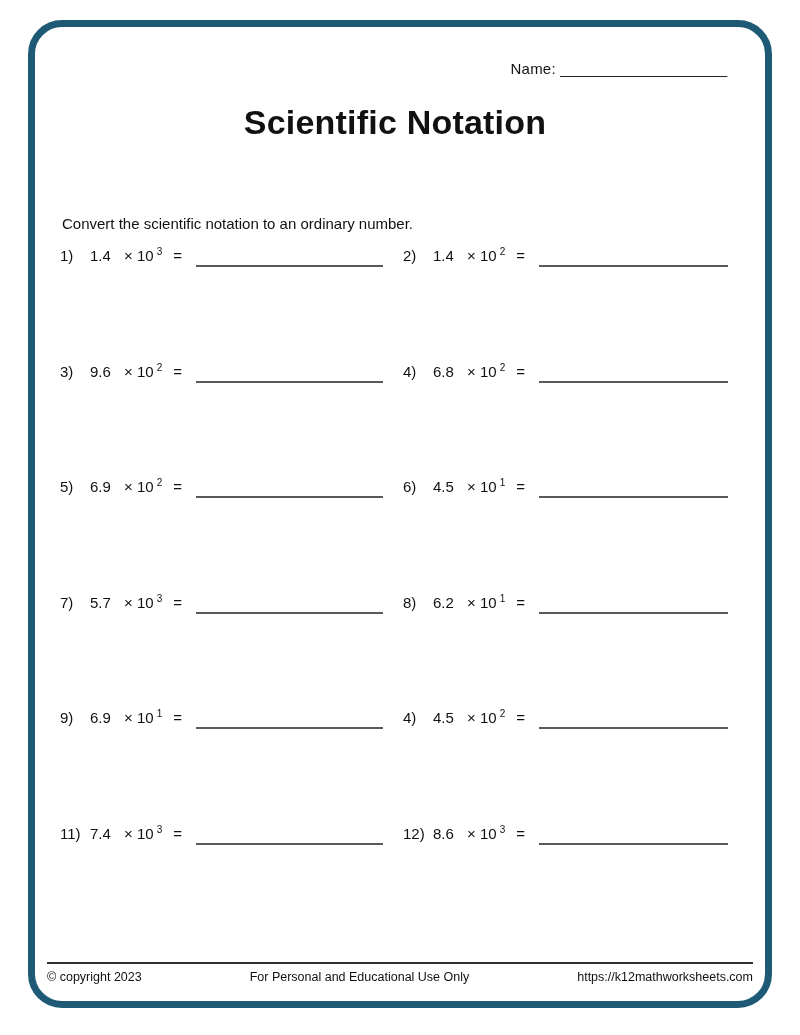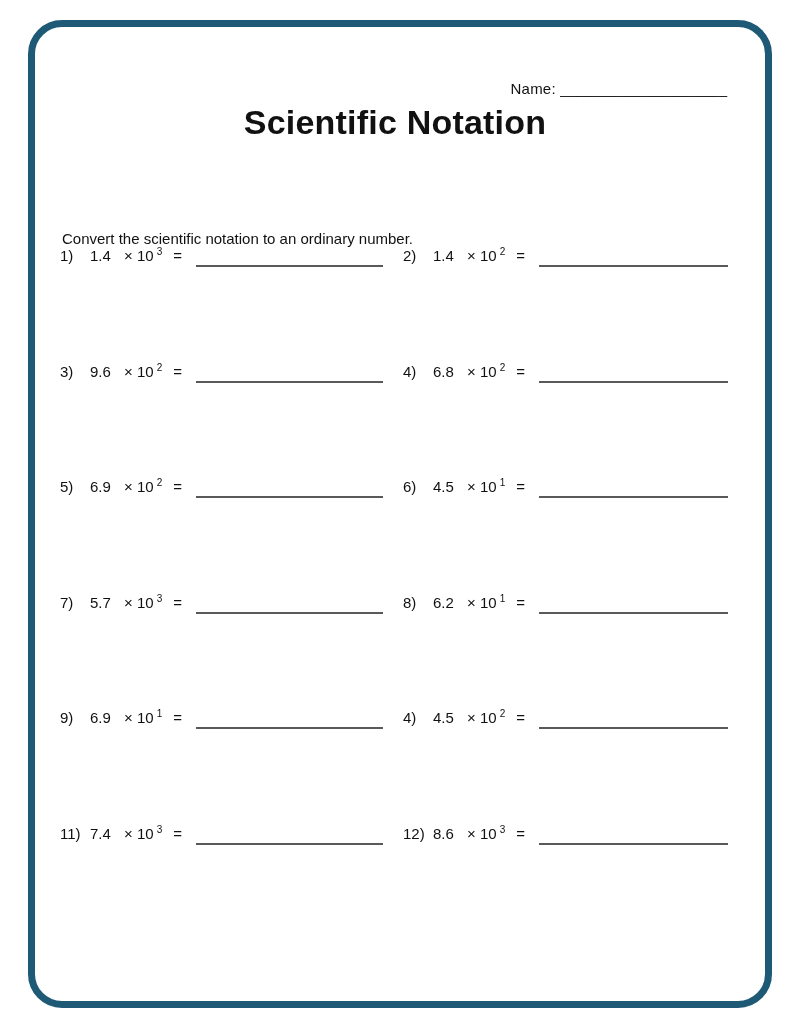--- a/index.html
+++ b/index.html
@@ -26,21 +26,20 @@
     border-radius: 34px;
     box-sizing: border-box;
   }
   .name-row {
     position: absolute;
     top: 60px;
     right: 73px;
     font-size: 15px;
     letter-spacing: 0.2px;
     white-space: nowrap;
-    margin-top: 20px;
   }
   .name-row .blank {
     letter-spacing: 0;
   }
   .title-block {
     position: absolute;
     top: 102px;
     left: 0;
     width: 790px;
     text-align: center;
@@ -50,21 +49,20 @@
     font-size: 34px;
     font-weight: 700;
     line-height: 41px;
     letter-spacing: 0.2px;
   }
   .instruction {
     position: absolute;
     left: 62px;
     top: 215px;
     font-size: 15px;
-    margin-top: 15px;
   }
   .problems {
     position: absolute;
     left: 60px;
     top: 247px;
     width: 688px;
     display: grid;
     grid-template-columns: 343px 345px;
     grid-auto-rows: 115.6px;
   }
@@ -238,14 +236,19 @@
       <span class="pnum">12)</span>
       <span class="coef">8.6</span>
       <span class="mult">× 10</span>
       <span class="exp">3</span>
       <span class="eq">=</span>
       <span class="answer-line"></span>
     </div>
 
   </div>
 
+  <div class="footer">
+    <span>© copyright 2023</span>
+    <span>For Personal and Educational Use Only</span>
+    <span>https://k12mathworksheets.com</span>
+  </div>
 
 </div>
 
 </body></html>

